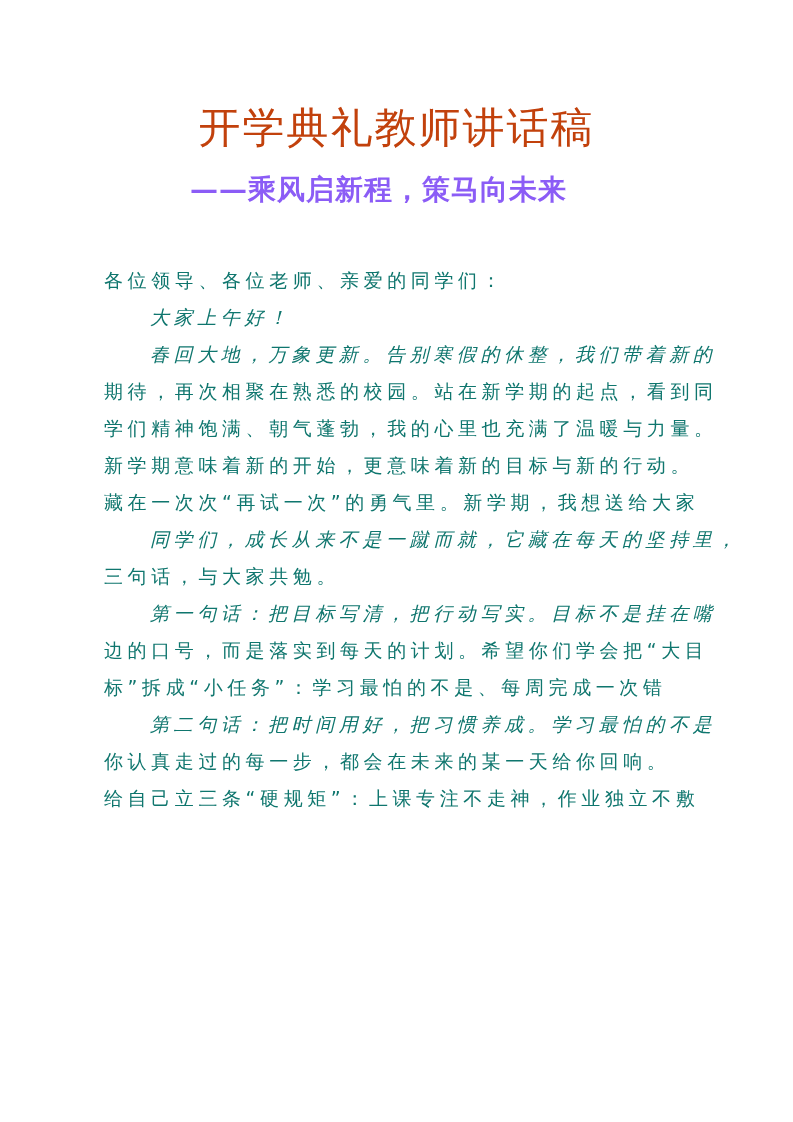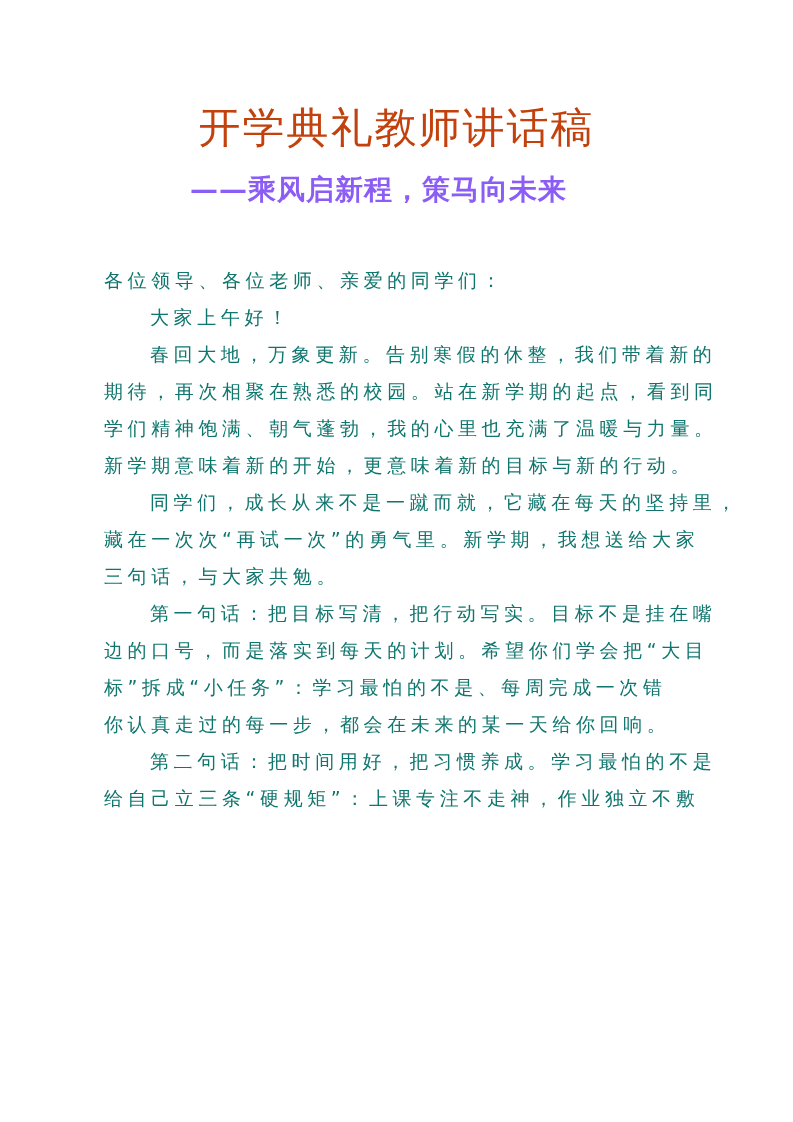--- a/index.html
+++ b/index.html
@@ -19,38 +19,38 @@
     letter-spacing: 1px;
   }
   .body {
     position: absolute; left: 104px; top: 226px; width: 560px;
     font-family: "DejaVu Sans", "Liberation Sans", sans-serif;
     font-size: 19px; line-height: 37px; color: #0f766e;
     letter-spacing: 4.6px;
     margin-top: 36px;
   }
   .line { white-space: nowrap; height: 37px; }
-  .indent { padding-left: 46px; }
+  .indent { padding-left: 46px; font-style: italic; }
 </style>
 </head>
 <body>
 
 <div class="page">
   <div class="title">开学典礼教师讲话稿</div>
   <div class="subtitle">——乘风启新程，策马向未来</div>
   <div class="body" id="body">
       <div class="line">各位领导、各位老师、亲爱的同学们：</div>
       <div class="line indent">大家上午好！</div>
       <div class="line indent">春回大地，万象更新。告别寒假的休整，我们带着新的</div>
       <div class="line">期待，再次相聚在熟悉的校园。站在新学期的起点，看到同</div>
       <div class="line">学们精神饱满、朝气蓬勃，我的心里也充满了温暖与力量。</div>
       <div class="line">新学期意味着新的开始，更意味着新的目标与新的行动。</div>
+      <div class="line">藏在一次次“再试一次”的勇气里。新学期，我想送给大家</div>
       <div class="line indent">同学们，成长从来不是一蹴而就，它藏在每天的坚持里，</div>
-      <div class="line">藏在一次次“再试一次”的勇气里。新学期，我想送给大家</div>
       <div class="line">三句话，与大家共勉。</div>
       <div class="line indent">第一句话：把目标写清，把行动写实。目标不是挂在嘴</div>
       <div class="line">边的口号，而是落实到每天的计划。希望你们学会把“大目</div>
       <div class="line">标”拆成“小任务”：学习最怕的不是、每周完成一次错</div>
+      <div class="line indent">第二句话：把时间用好，把习惯养成。学习最怕的不是</div>
       <div class="line">你认真走过的每一步，都会在未来的某一天给你回响。</div>
-      <div class="line indent">第二句话：把时间用好，把习惯养成。学习最怕的不是</div>
       <div class="line">给自己立三条“硬规矩”：上课专注不走神，作业独立不敷</div>
     </div>
 </div>
 
 </body></html>

